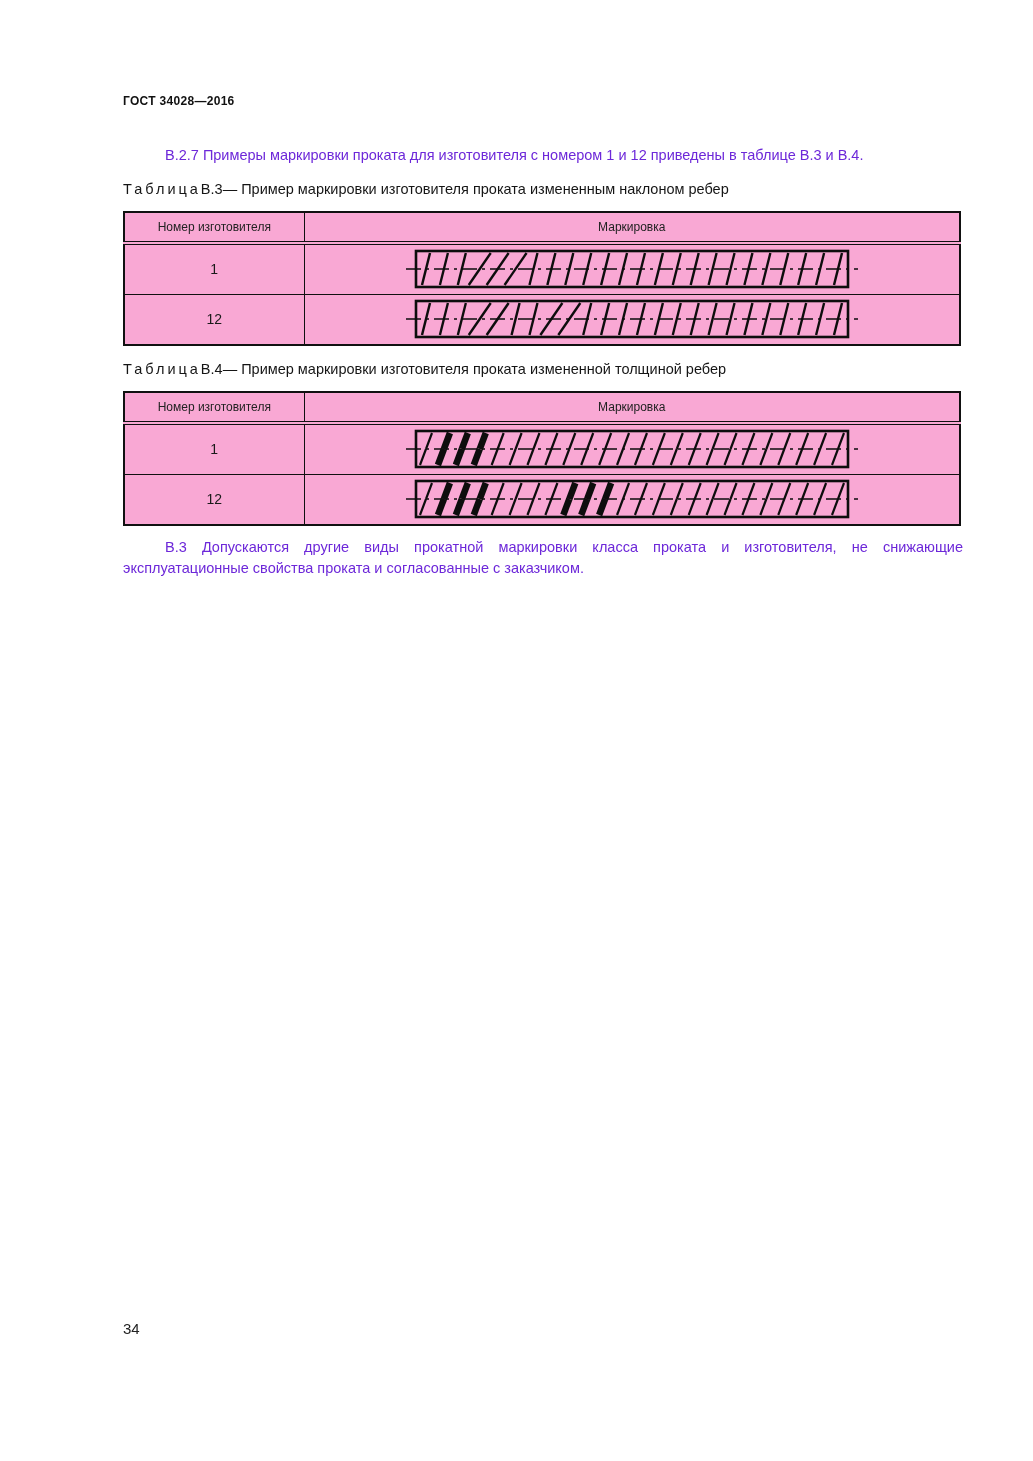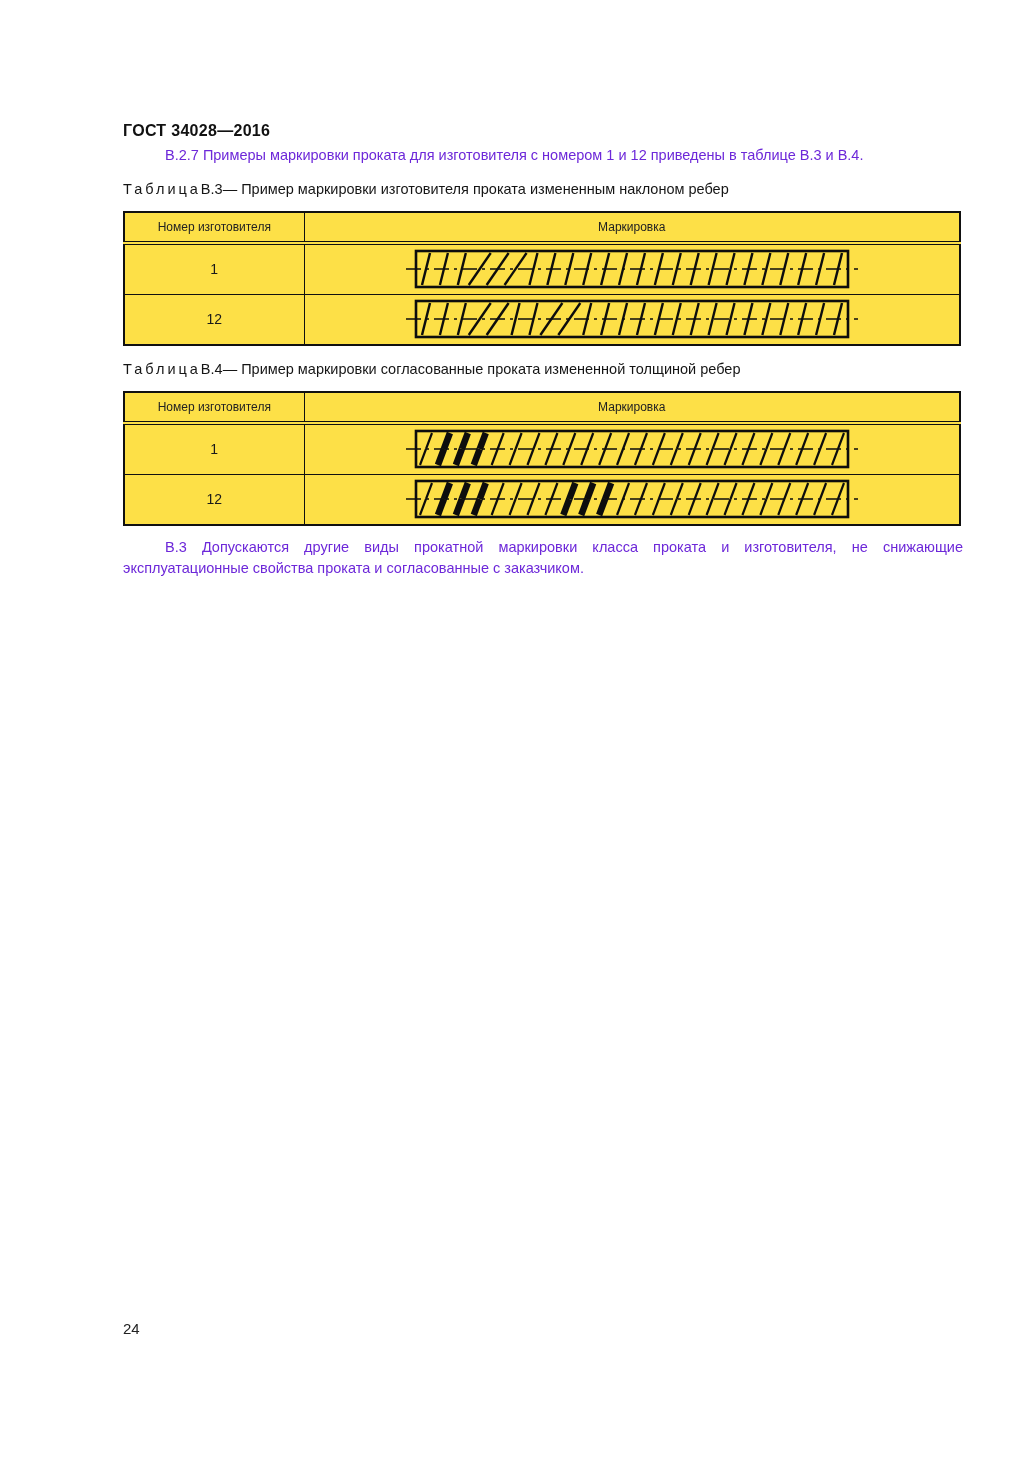--- a/index.html
+++ b/index.html
@@ -4,39 +4,39 @@
 <style>
   * { margin:0; padding:0; box-sizing:border-box; }
   html,body { background:#e8e8e8; }
   body { font-family:"Liberation Sans","DejaVu Sans",sans-serif; color:#1a1a1a; }
   .sheet {
     position:relative; width:1033px; height:1461px; margin:0 auto;
     background:#ffffff; overflow:hidden;
   }
   .doc-title {
     position:absolute; left:123px; top:94px;
-    font-size:16px; font-weight:bold; letter-spacing:0.3px; color:#111;margin-top:28px;
+    font-size:12px; font-weight:bold; letter-spacing:0.3px; color:#111;
   }
   .para {
     position:absolute; left:123px; width:840px;
     font-size:14.5px; line-height:1.45; text-align:justify; color:#6d28d9;
   }
   .para-b27 { top:145px; text-indent:42px; }
   .para-b3  { top:537px; text-indent:42px; }
   .tbl-caption {
     position:absolute; left:123px; font-size:14.5px; color:#151515; white-space:nowrap;
   }
   .cap-word { letter-spacing:3px; }
   .cap-num  { }
   .caption-1 { top:181px; }
   .caption-2 { top:361px; }
   table.gost {
     position:absolute; left:123px; width:838px;
     border-collapse:collapse; border:2px solid #111;
-    table-layout:fixed; background:#fde047;
+    table-layout:fixed; background:#f9a8d4;
   }
   .table-1 { top:211px; }
   .table-2 { top:391px; }
   table.gost th {
     height:31px; font-size:12px; font-weight:normal; color:#222;
     border:1px solid #111; border-bottom:4px double #111;
     text-align:center; vertical-align:middle;
   }
   table.gost td {
     height:51px; border:1px solid #111;
@@ -133,21 +133,21 @@
               <line x1="392.1739130434783" y1="39" x2="400.1739130434783" y2="7" stroke="#0d0d0d" stroke-width="2.4"></line>
               <line x1="410.0869565217392" y1="39" x2="418.0869565217392" y2="7" stroke="#0d0d0d" stroke-width="2.4"></line>
               <line x1="428.00000000000006" y1="39" x2="436.00000000000006" y2="7" stroke="#0d0d0d" stroke-width="2.4"></line>
             </svg>
           </td>
         </tr>
       </tbody>
     </table>
 
   <p class="tbl-caption caption-2">
-    <span class="cap-word">Таблица</span><span class="cap-num">В.4</span><span>— Пример маркировки согласованные проката измененной толщиной ребер</span>
+    <span class="cap-word">Таблица</span><span class="cap-num">В.4</span><span>— Пример маркировки изготовителя проката измененной толщиной ребер</span>
   </p>
 
   <table class="gost table-2">
       <thead>
         <tr>
           <th class="col-num">Номер изготовителя</th>
           <th class="col-marking">Маркировка</th>
         </tr>
       </thead>
       <tbody>
@@ -263,15 +263,15 @@
               <line x1="432.00000000000006" y1="23" x2="438.00000000000006" y2="7" stroke="#0d0d0d" stroke-width="2.2"></line>
               <line x1="426.00000000000006" y1="39" x2="432.00000000000006" y2="23" stroke="#0d0d0d" stroke-width="2.2"></line>
             </svg>
           </td>
         </tr>
       </tbody>
     </table>
 
   <p class="para para-b3">В.3  Допускаются другие виды прокатной маркировки класса проката и изготовителя, не снижающие эксплуатационные свойства проката и согласованные с заказчиком.</p>
 
-  <div class="page-number">24</div>
+  <div class="page-number">34</div>
 
 </div>
 
 </body></html>

